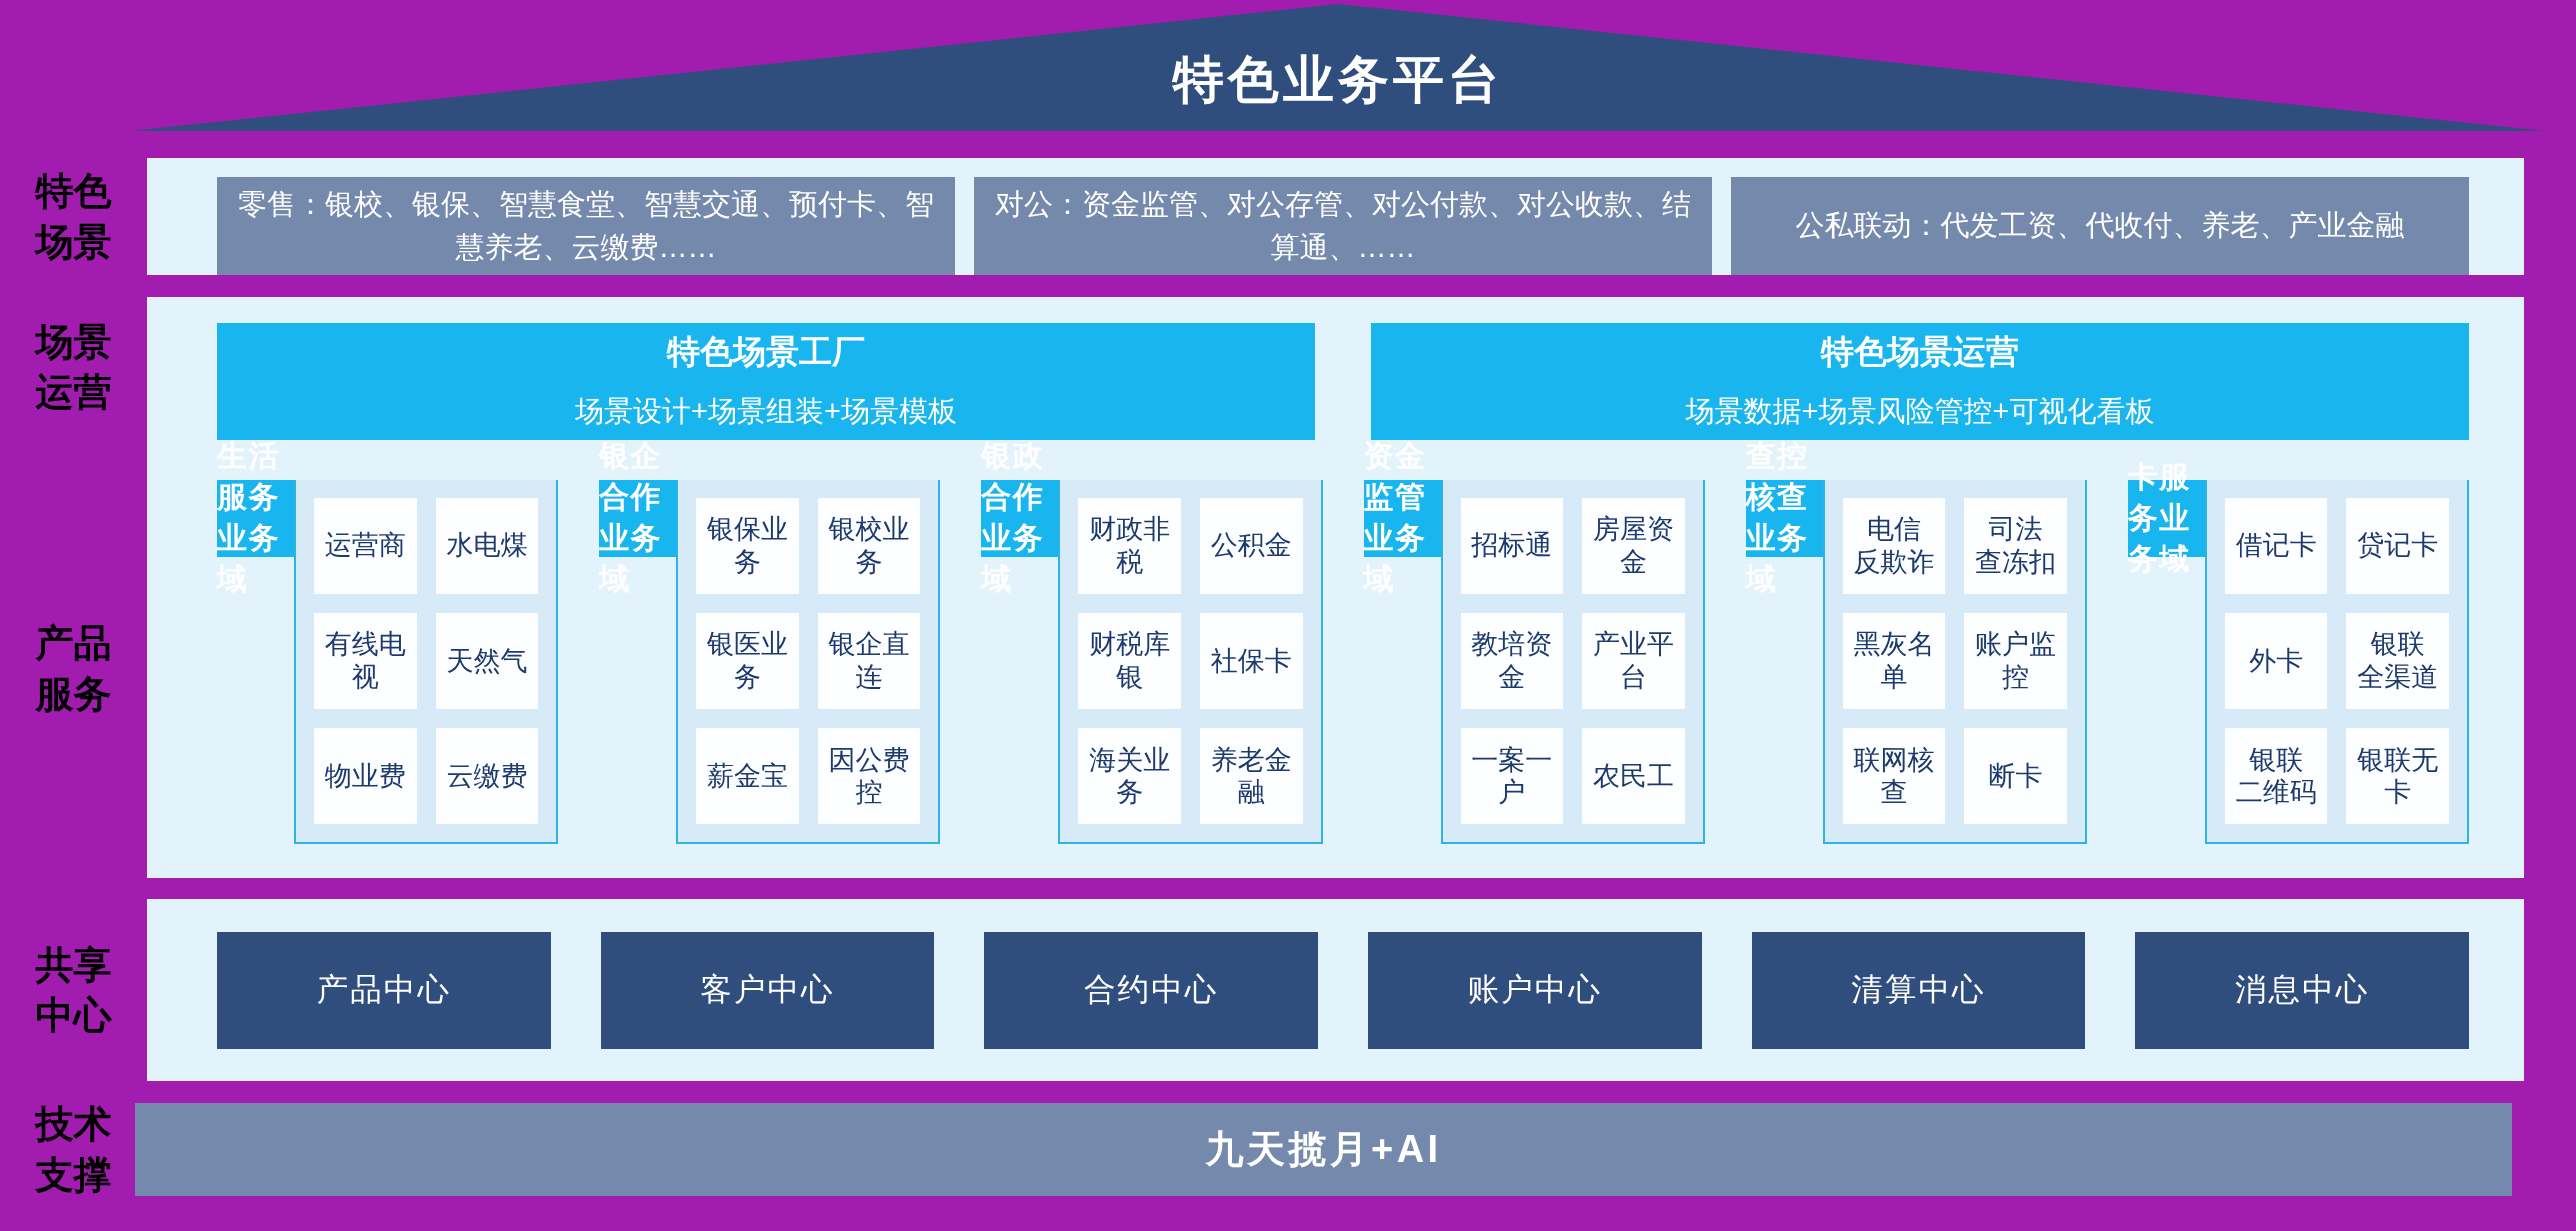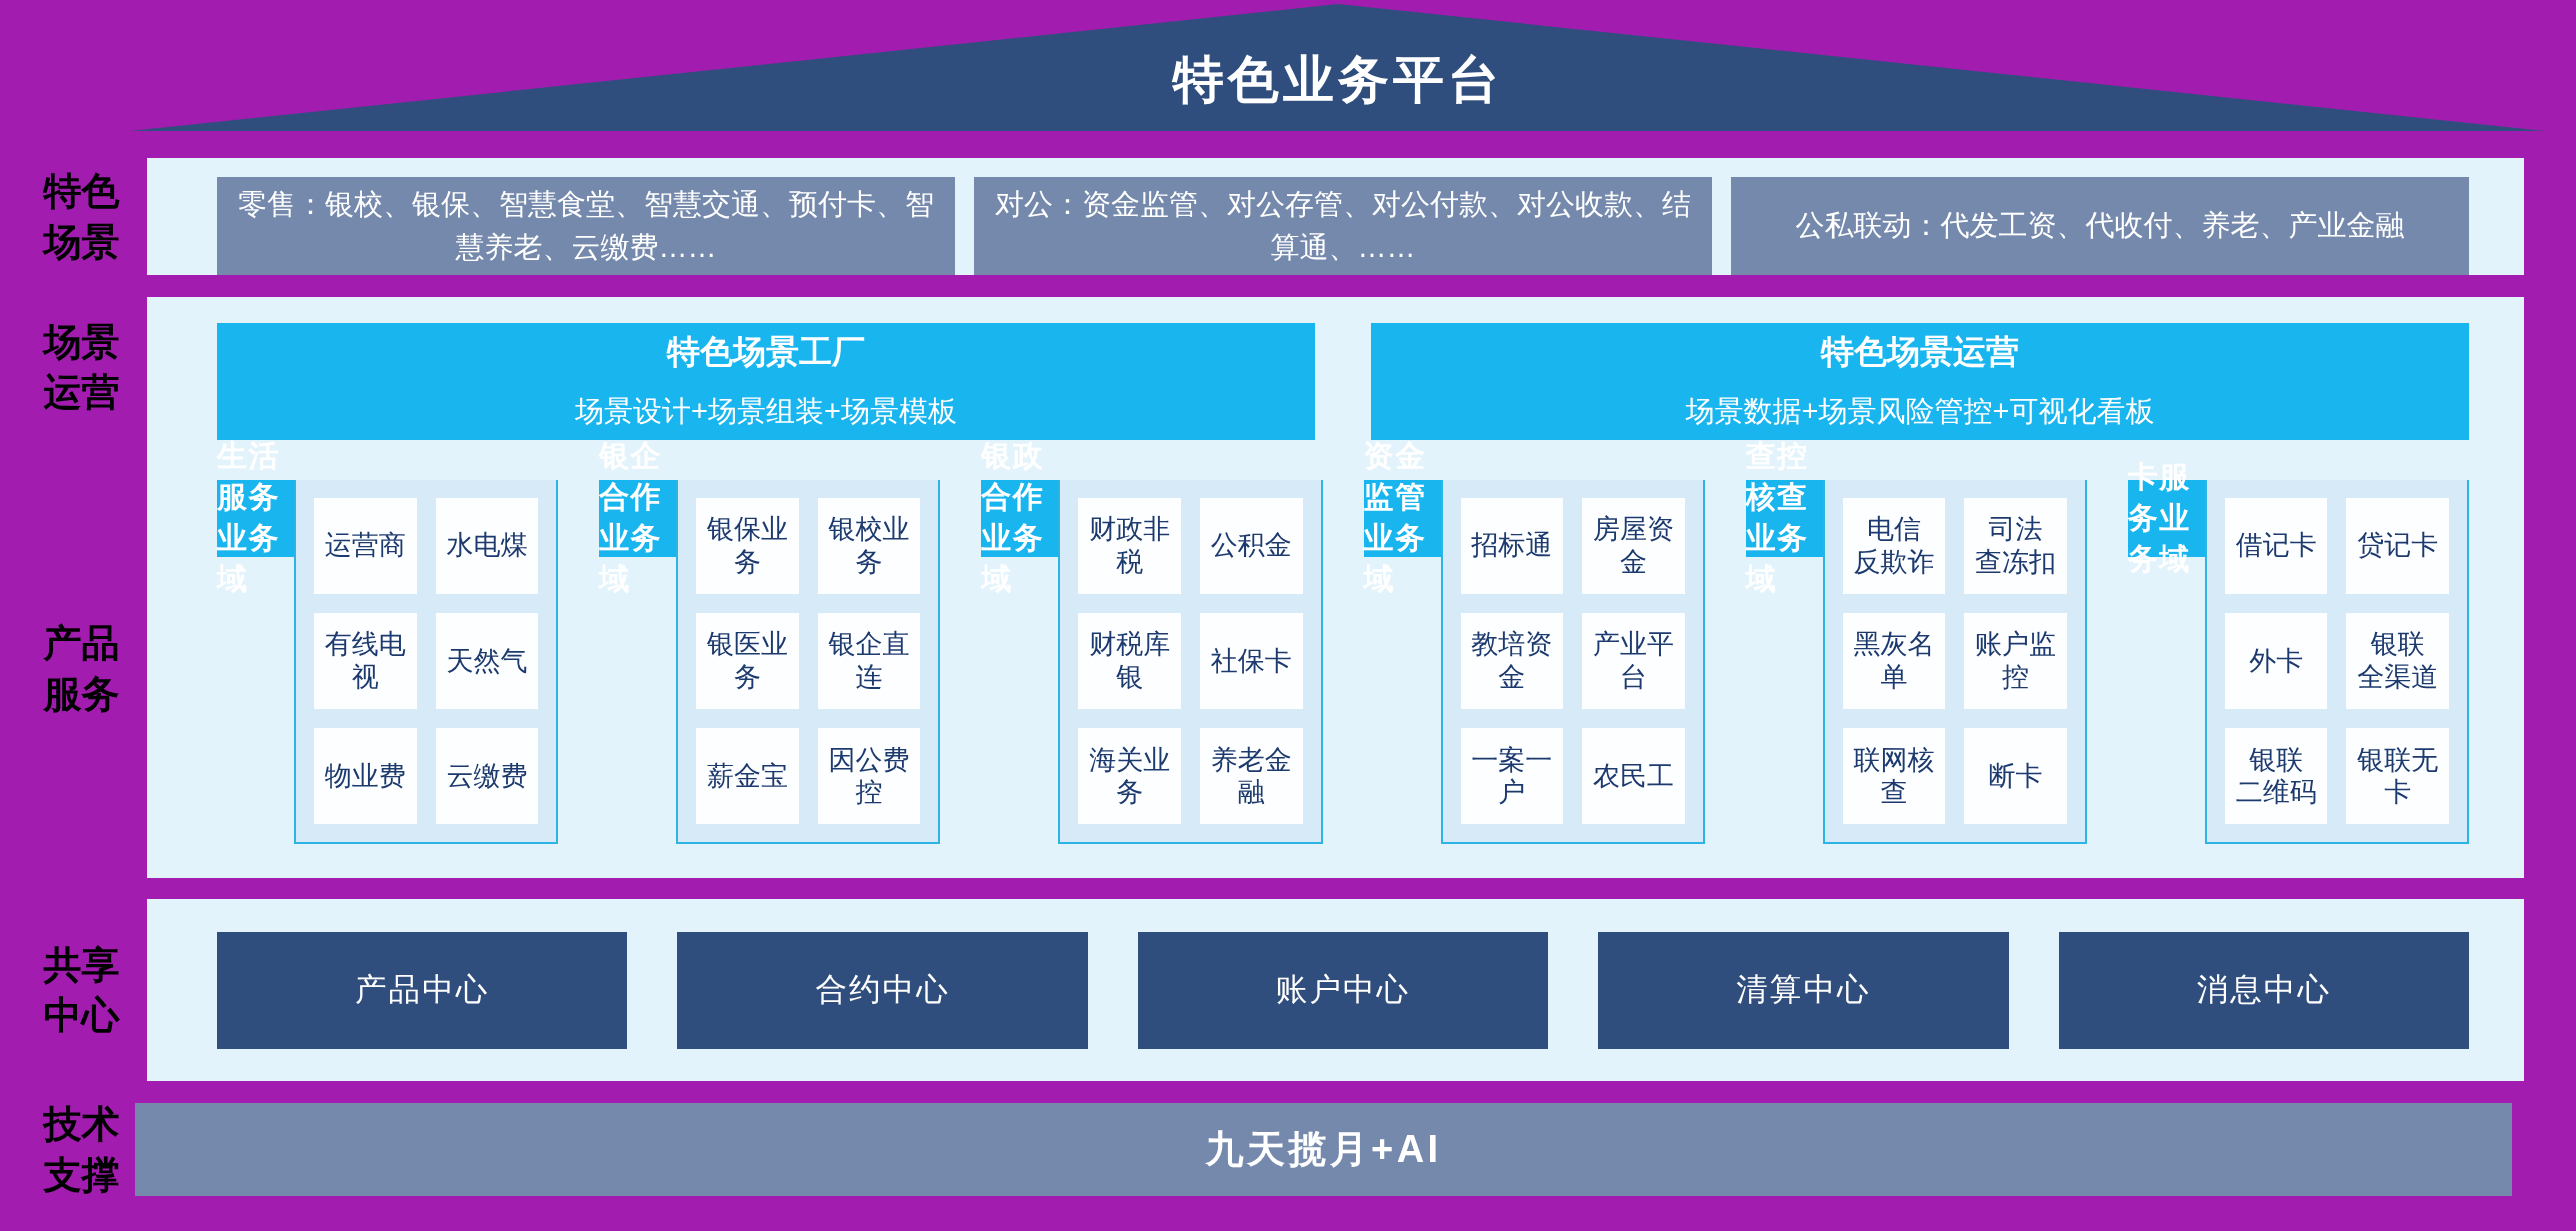--- a/index.html
+++ b/index.html
@@ -6,21 +6,21 @@
   body{width:2576px;height:1232px;background:#ffffff;font-family:"Liberation Sans",sans-serif;}
   .page{position:relative;width:2576px;height:1232px;background:#a21caf;overflow:hidden;}
 
   
   .roof{position:absolute;left:130px;top:4.1px;width:2416px;height:127px;background:#304E7D;
         clip-path:polygon(50% 0,100% 100%,0 100%);
         display:flex;align-items:flex-end;justify-content:center;}
   .roof-title{color:#ffffff;font-size:51px;font-weight:bold;letter-spacing:4.1px;padding-bottom:16.4px;}
 
   
-  .side-label{position:absolute;left:8px;width:147px;display:flex;align-items:center;justify-content:center;
+  .side-label{position:absolute;left:0;width:147px;display:flex;align-items:center;justify-content:center;
               text-align:right;white-space:pre-line;font-size:38px;line-height:1.32;color:#000000;font-weight:600;}
   .lbl-scenes{top:158px;height:117px;}
   .lbl-operation{top:297px;height:140px;}
   .lbl-products{top:459px;height:419px;}
   .lbl-shared{top:899px;height:182px;}
   .lbl-tech{top:1103px;height:93px;}
 
   
   .band{position:absolute;left:147px;width:2377px;background:#E3F3FC;box-sizing:border-box;
         display:flex;padding-left:70px;padding-right:55px;}
@@ -169,20 +169,21 @@
         <div class="pcell">银联
 二维码</div>
         <div class="pcell">银联无卡</div>
       </div>
     </div>
 
   </div>
 
   <div class="band band-shared">
     <div class="center-box">产品中心</div>
+    <div class="center-box">客户中心</div>
     <div class="center-box">合约中心</div>
     <div class="center-box">账户中心</div>
     <div class="center-box">清算中心</div>
     <div class="center-box">消息中心</div>
   </div>
 
   <div class="tech-bar">
     <div>九天揽月+AI</div>
   </div>
 

